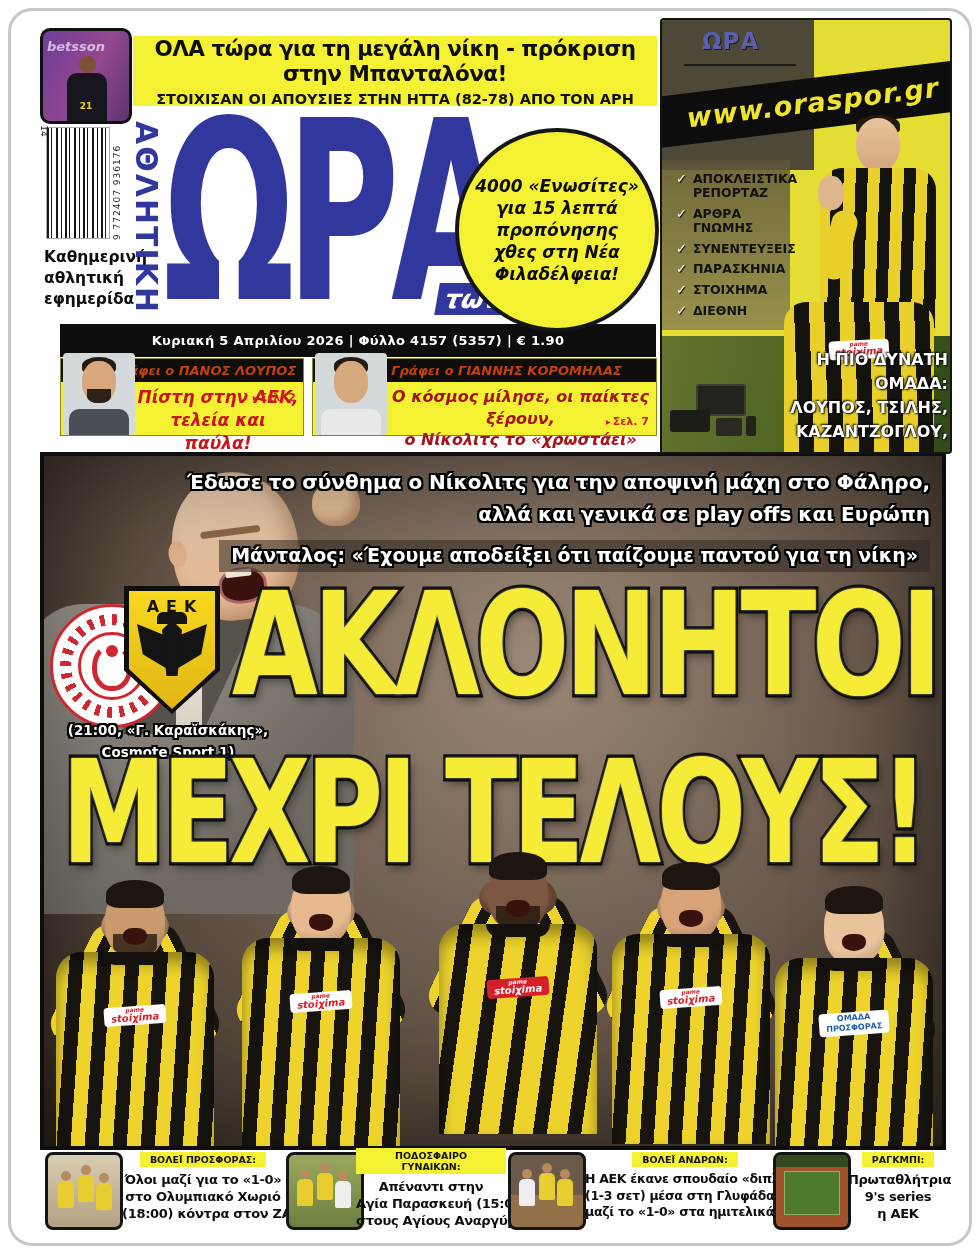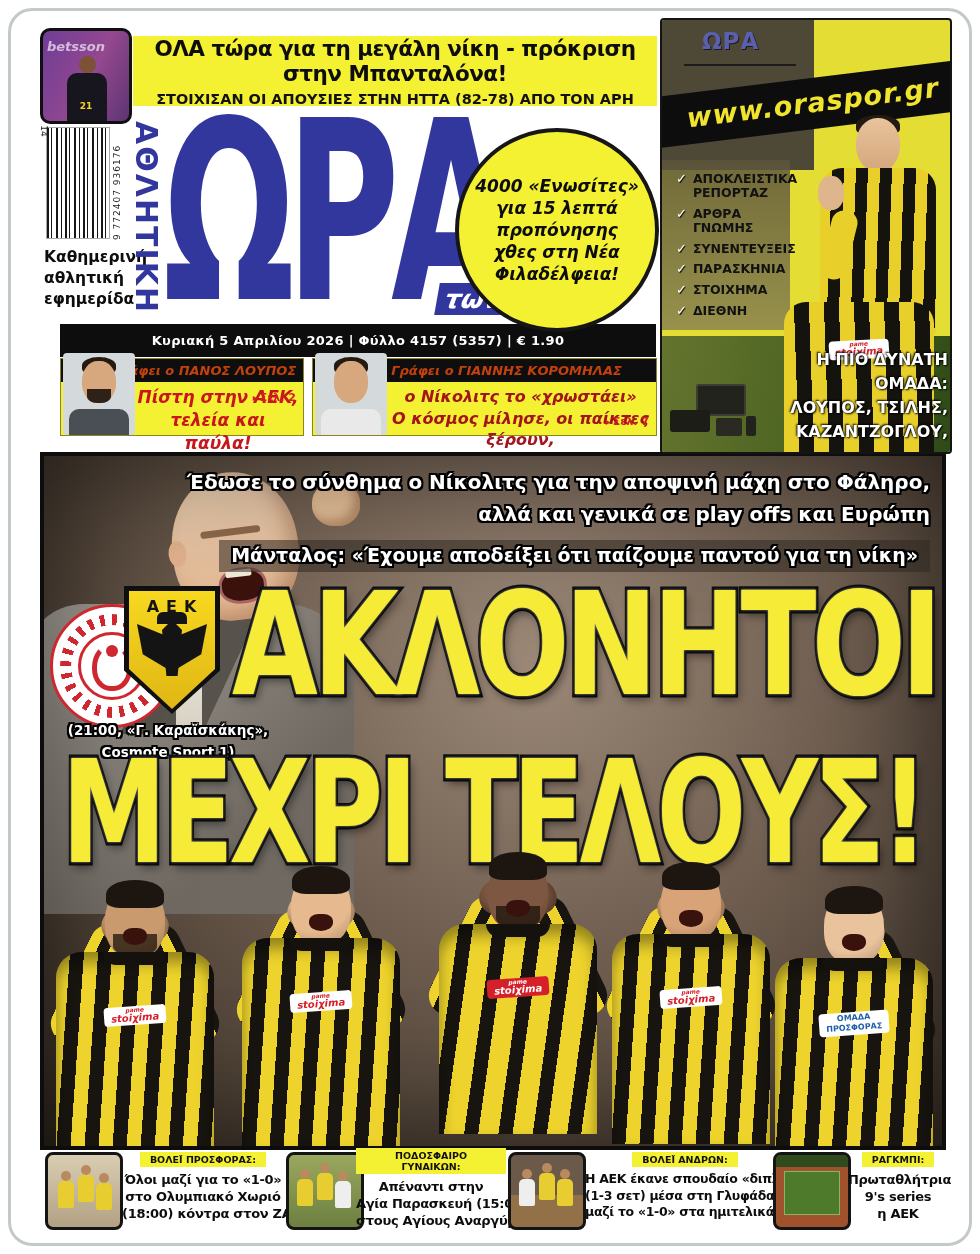--- a/index.html
+++ b/index.html
@@ -299,22 +299,22 @@
     <div class="pref"><span class="ref-icon">▸</span><span>Σελ. 2</span></div>
   </div>
   <div class="abs colbox cb2">
     <div class="kicker">Γράφει ο ΓΙΑΝΝΗΣ ΚΟΡΟΜΗΛΑΣ</div>
     <div class="cphoto">
       <div class="cp-hair"></div>
         <div class="cp-head"></div>
         <div class="cp-body"></div>
     </div>
     <div class="ctitle">
+      <div>Ο κόσμος μίλησε, οι παίκτες ξέρουν,</div>
       <div>ο Νίκολιτς το «χρωστάει»</div>
-      <div>Ο κόσμος μίλησε, οι παίκτες ξέρουν,</div>
     </div>
     <div class="pref"><span class="ref-icon">▸</span><span>Σελ. 7</span></div>
   </div>
 
   <div class="abs mbox">
     <div class="coach">
       <div class="c-body">
         <div class="c-shirt"></div>
           <div class="c-lapel l"></div>
           <div class="c-lapel r"></div>

